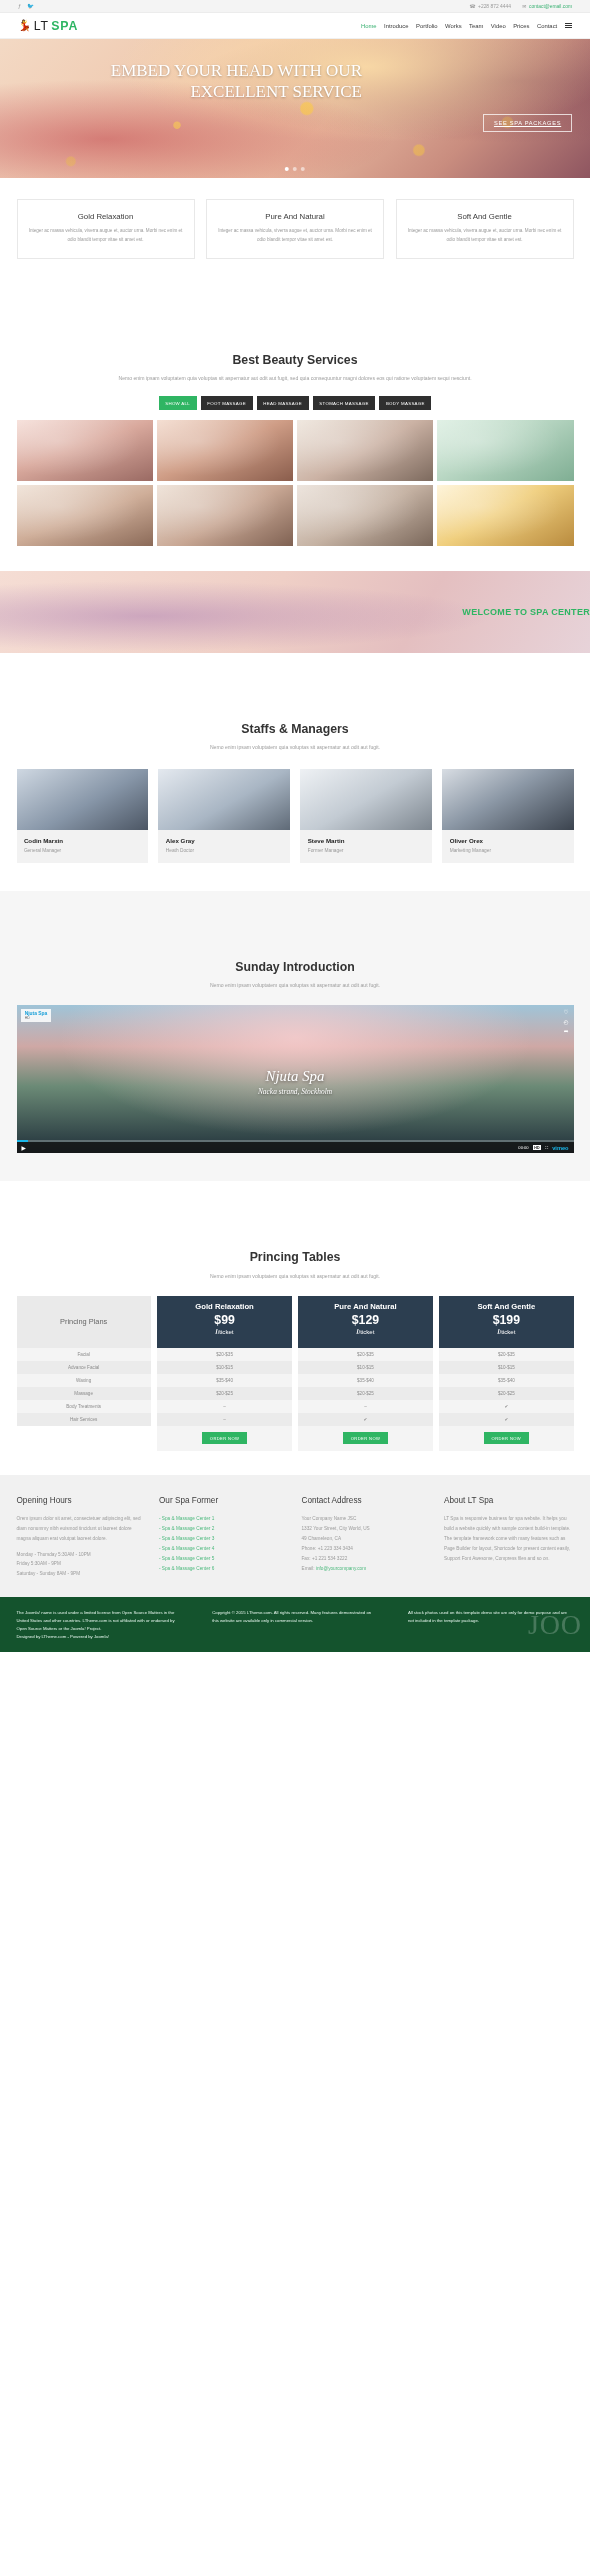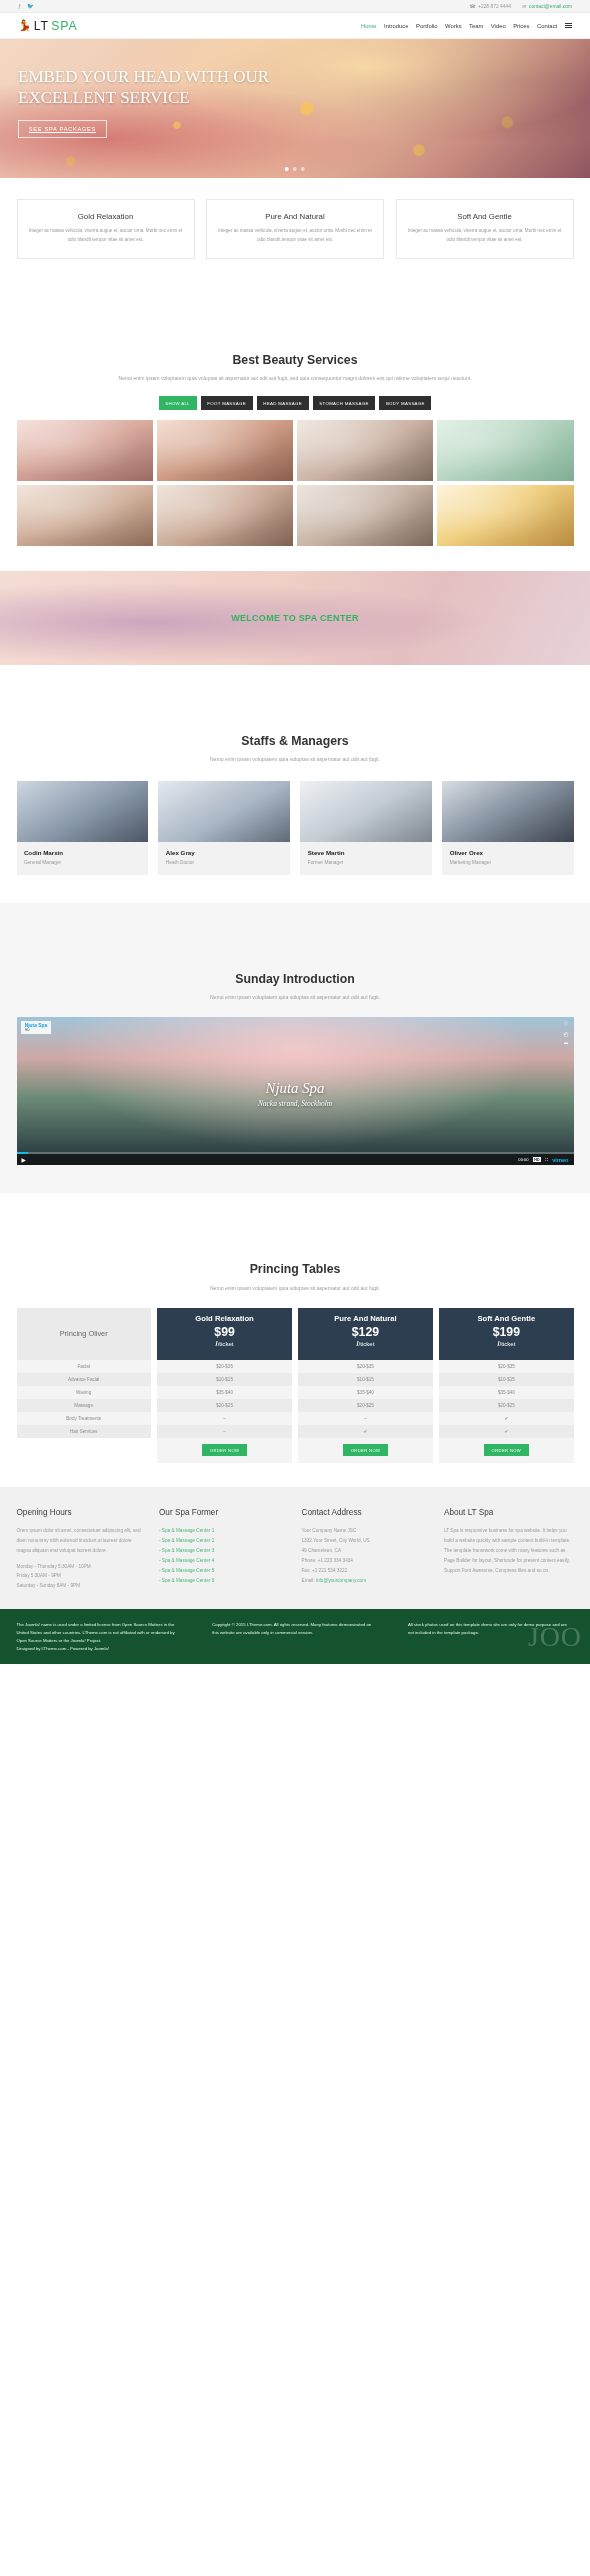--- a/index.html
+++ b/index.html
@@ -36,21 +36,21 @@
     background: #fff;
     display: flex;
     align-items: center;
     justify-content: space-between;
     padding: 0 18px;
     border-bottom: 0.8px solid #f0f0f0;
   }
   .logo { display: flex; align-items: center; gap: 2.5px; }
   .logo .glyph { font-size: 10.7px; color: #222; line-height: 1; }
   .logo .lt { font-size: 12.3px; font-weight: 400; color: #222; letter-spacing: 0.8px; }
-  .logo .spa { font-size: 12.3px; font-weight: 400; color: #2fb563; letter-spacing: 0.8px; }
+  .logo .spa { font-size: 12.3px; font-weight: 700; color: #2fb563; letter-spacing: 0.8px; }
   .nav { display: flex; align-items: center; gap: 7.4px; }
   .nav a { font-size: 5.9px; color: #3c3c3c; text-decoration: none; white-space: nowrap; }
   .nav a.active { color: #3bb273; }
   .burger { display: inline-block; width: 7.4px; }
   .burger i { display: block; height: 1.1px; background: #333; margin: 1.3px 0; }
 
   
   .hero {
     position: relative;
     height: 139px;
@@ -63,21 +63,21 @@
   }
   .hero:after{
     content:"";position:absolute;inset:0;
     background:
       radial-gradient(circle at 30% 62%, rgba(255,215,70,.5) 0 3.3px, transparent 4.1px),
       radial-gradient(circle at 52% 50%, rgba(255,205,60,.55) 0 5.7px, transparent 7.4px),
       radial-gradient(circle at 71% 80%, rgba(250,200,60,.45) 0 4.9px, transparent 6.6px),
       radial-gradient(circle at 12% 88%, rgba(235,190,70,.4) 0 4.1px, transparent 5.7px),
       radial-gradient(circle at 86% 60%, rgba(230,180,70,.4) 0 4.9px, transparent 6.6px);
   }
-  .hero-inner { position: relative; z-index: 3; padding: 28px 18px 0 18px; }
+  .hero-inner { position: relative; z-index: 3; padding: 22px 18px 0 18px; text-align: right; }
   .hero h1 {
     font-family: "Liberation Serif", serif;
     font-weight: 400;
     font-size: 17px;
     line-height: 1.22;
     color: #fff;
     text-shadow: 0 0.8px 2.5px rgba(0,0,0,.28);
     max-width: 344px;
   }
   .hero-btn {
@@ -136,22 +136,22 @@
   .g6 { background: linear-gradient(150deg,#efe3d8,#c8a794 52%,#7f6152 100%); }
   .g7 { background: linear-gradient(150deg,#ece3db,#c5b2a3 50%,#7a675a 100%); }
   .g8 { background: linear-gradient(150deg,#fff4d8,#f0cf7e 45%,#b98b3e 100%); }
   .gcell:after{
     content:"";position:absolute;inset:0;
     background: radial-gradient(ellipse at 30% 35%, rgba(255,255,255,.28), transparent 62%);
   }
 
   
   .welcome {
-    height: 94px;
-    display: flex; align-items: center; justify-content: center;
+    height: 82px;
+    display: flex; align-items: center; justify-content: flex-end;
     background:
       radial-gradient(ellipse at 25% 55%, rgba(168,120,176,.5), transparent 55%),
       linear-gradient(120deg,#f5ddd4 0%, #efcfc6 45%, #e4bfc0 70%, #e7d3d9 100%);
   }
   .welcome h2 { font-size: 9px; font-weight: 700; color: #2fb563; letter-spacing: 0.3px; }
 
   
   .staff-grid { display: grid; grid-template-columns: repeat(4,1fr); gap: 10.7px; padding: 16.4px 0 28px 0; }
   .scard { background: #f2f2f2; }
   .scard .photo { height: 61px; background-size: cover; }
@@ -419,21 +419,21 @@
 </div>
 
 <div class="wrap">
   <div class="sect-head">
     <h2>Princing Tables</h2>
     <p>Nemo enim ipsam voluptatem quia voluptas sit aspernatur aut odit aut fugit.</p>
   </div>
   <div class="pricing">
 
     <div class="pcol labels">
-      <div class="ptop">Princing Oliver</div>
+      <div class="ptop">Princing Plans</div>
       <div class="prow odd">Facial</div>
       <div class="prow even">Advance Facial</div>
       <div class="prow odd">Waxing</div>
       <div class="prow even">Massage</div>
       <div class="prow odd">Body Treatments</div>
       <div class="prow even">Hair Services</div>
       <div class="pfoot"></div>
     </div>
 
     <div class="pcol plan">

